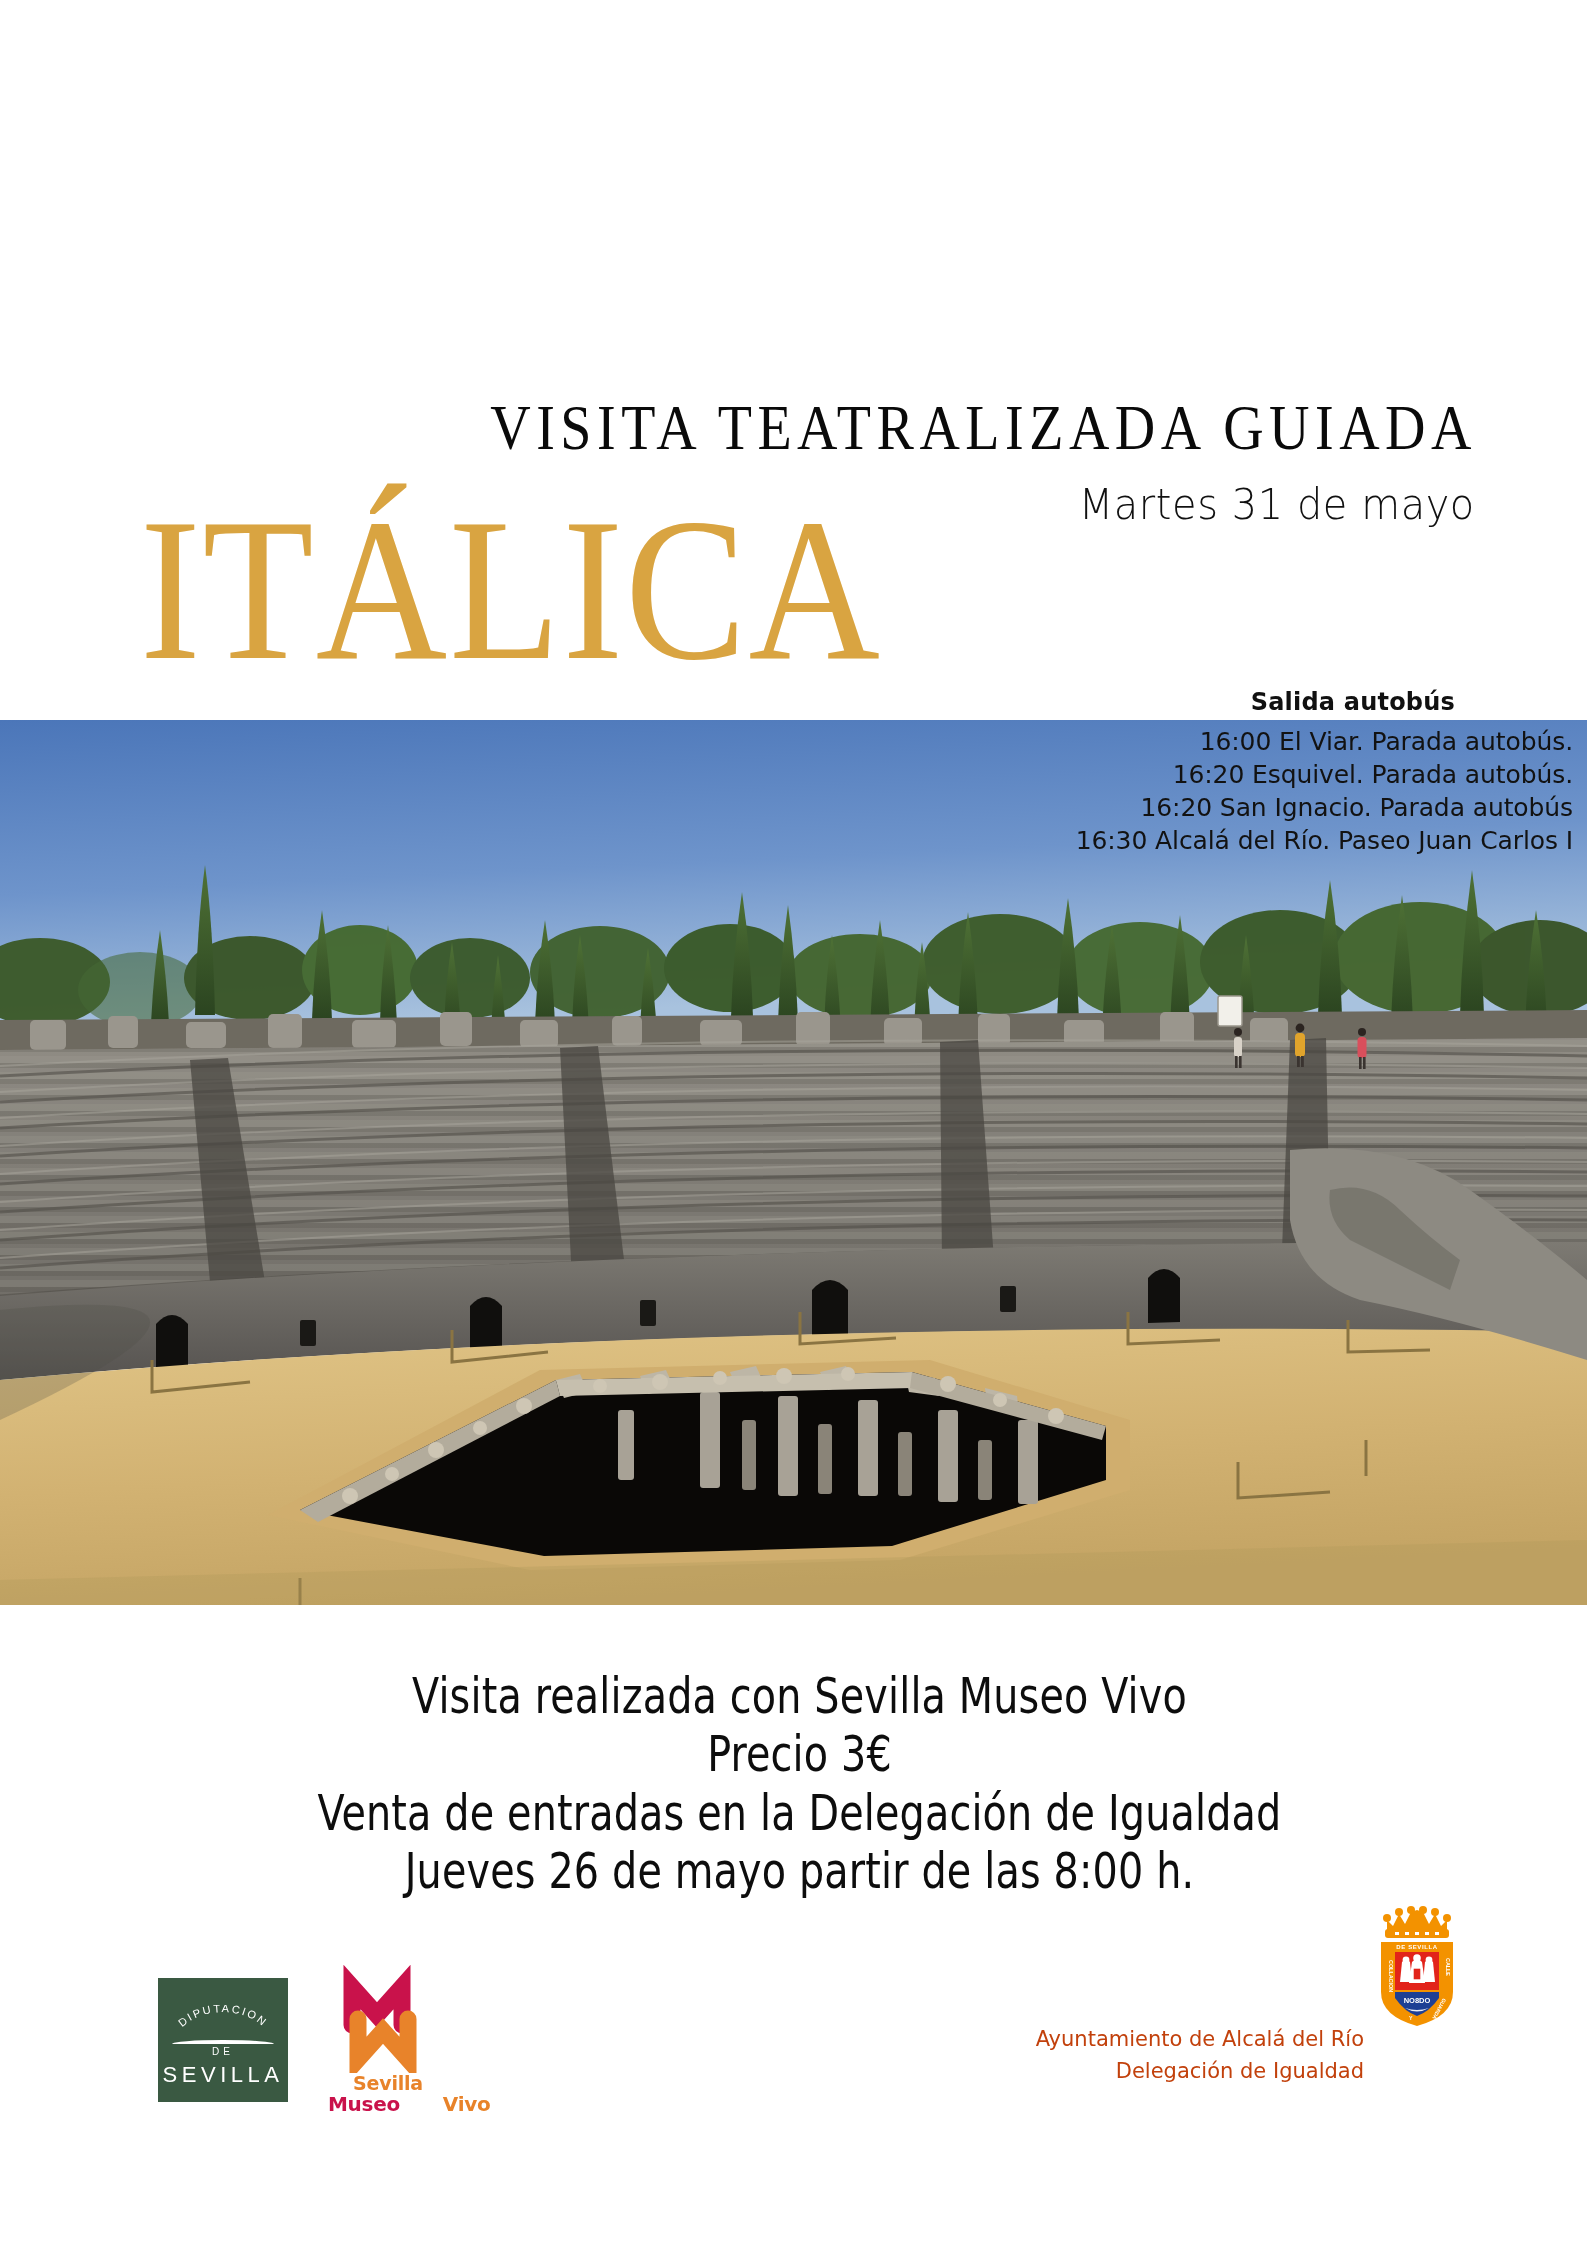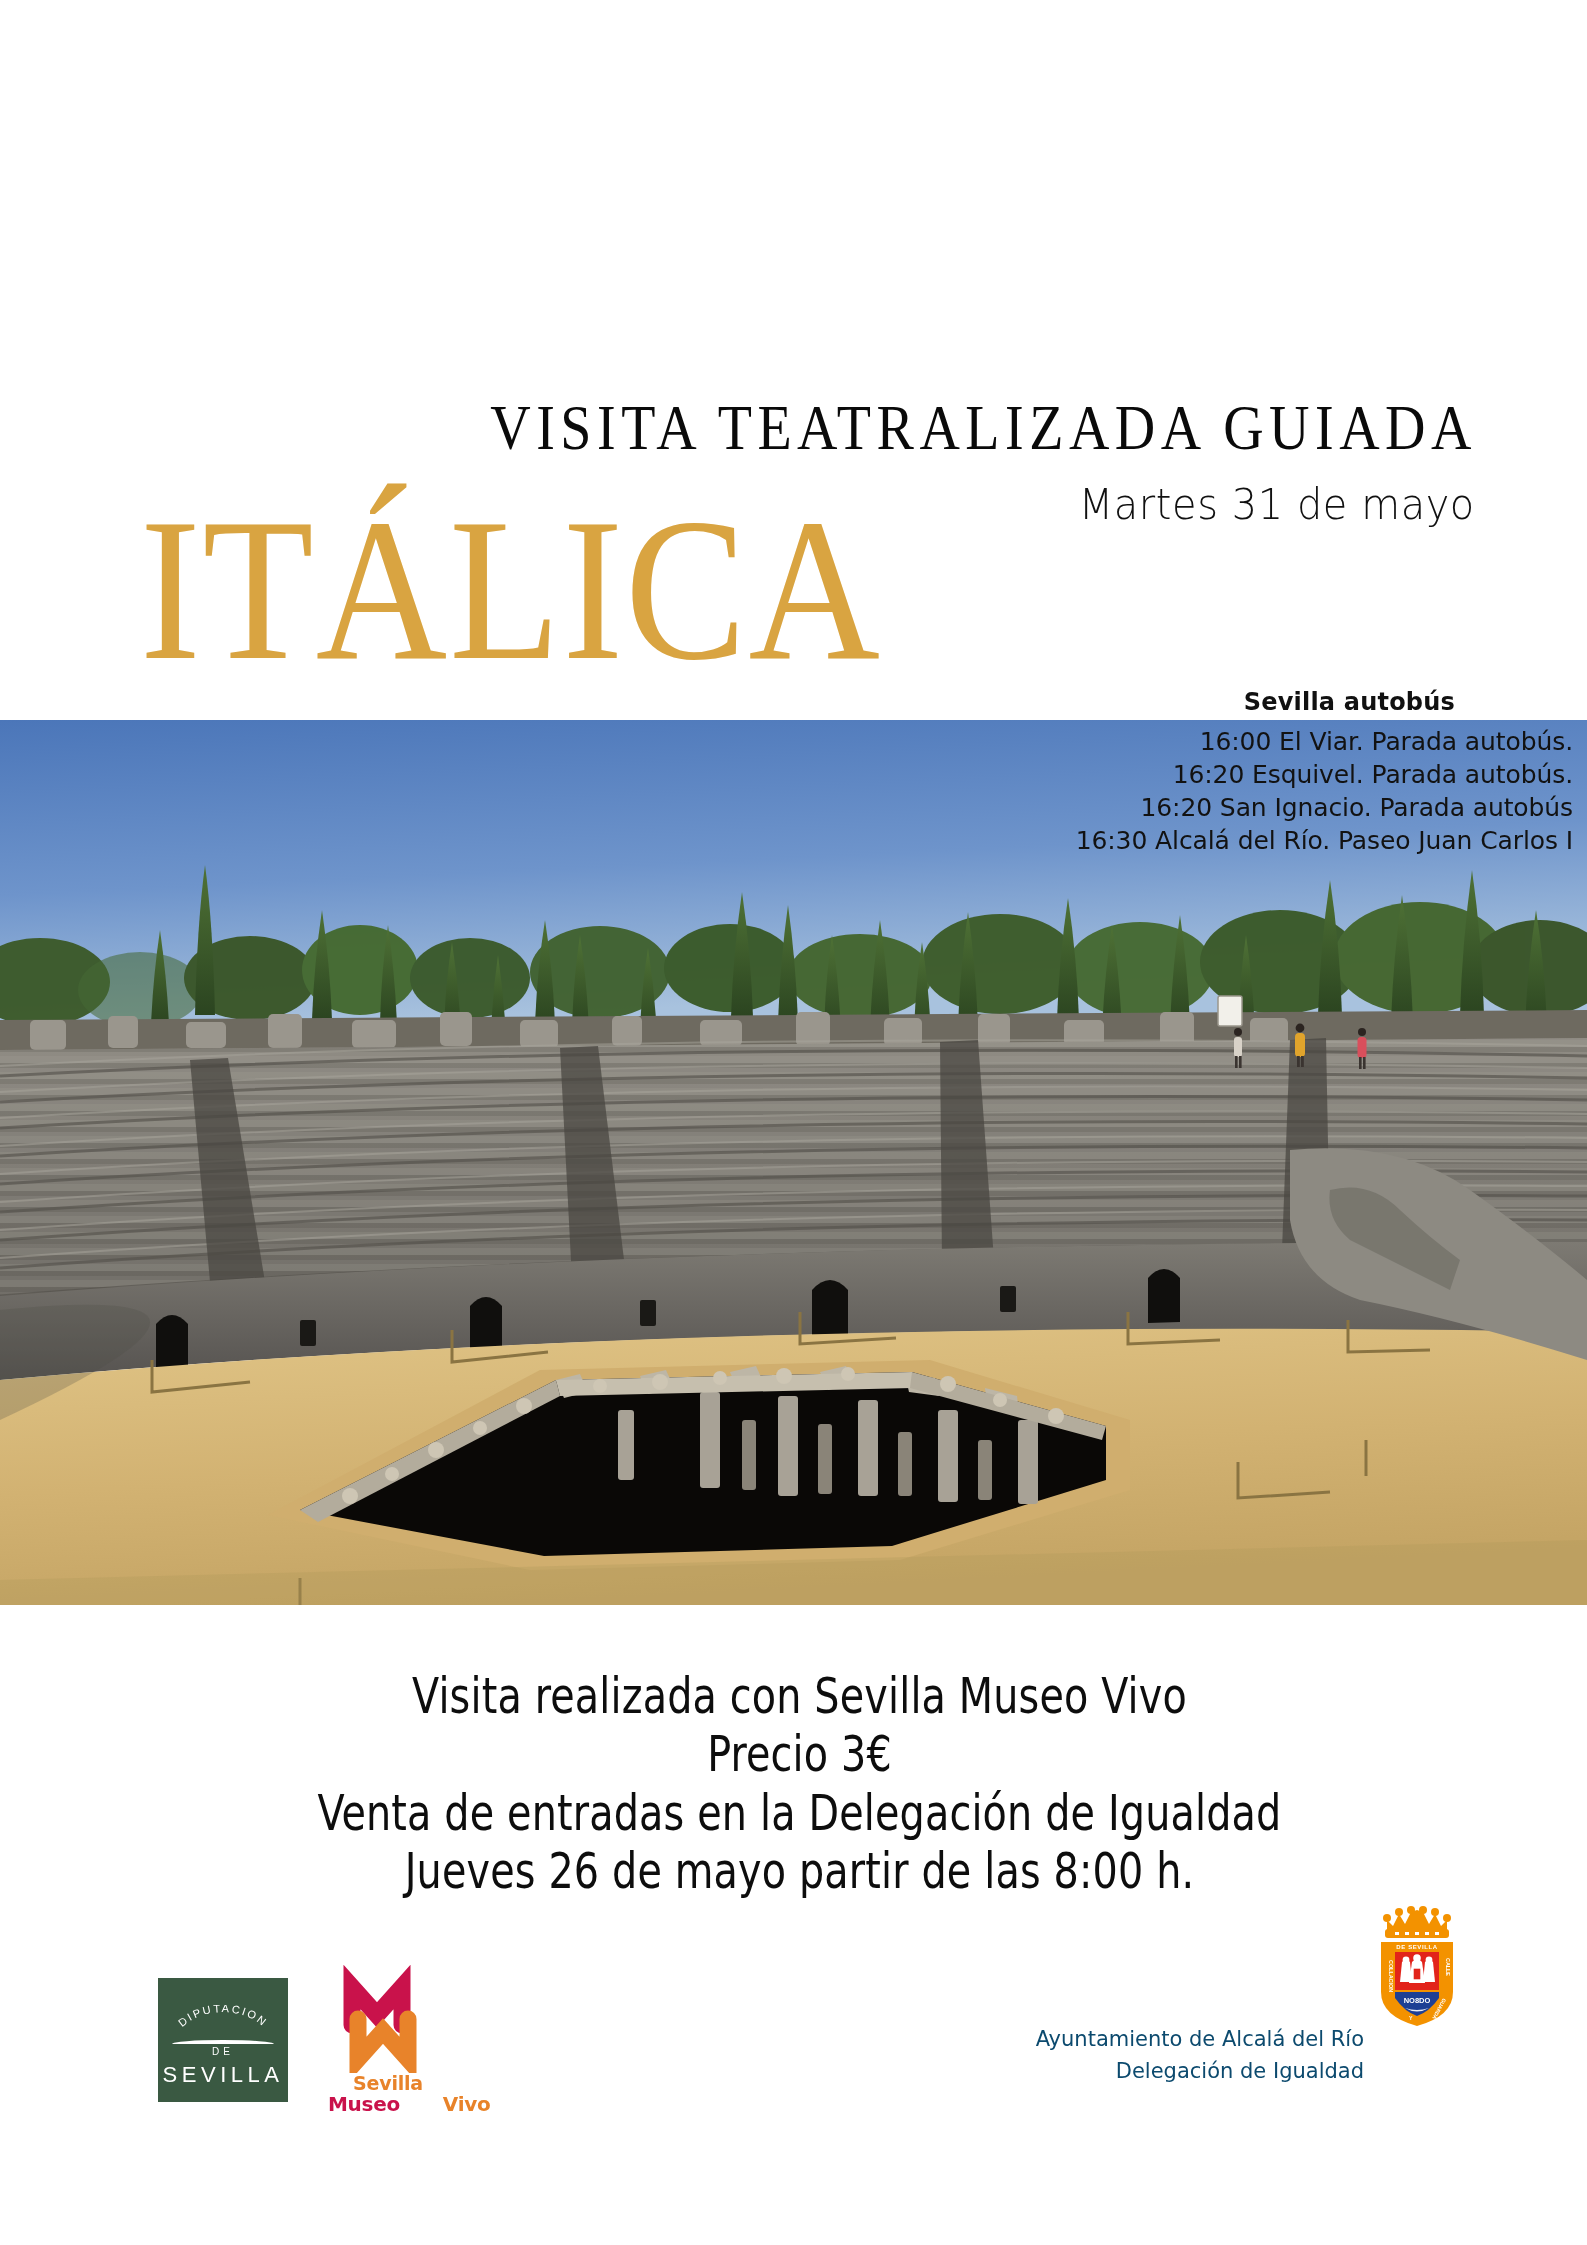--- a/index.html
+++ b/index.html
@@ -229,21 +229,21 @@
   .smv-vivo  { color: #e8832a; padding-left: 43px; }
 
   .ayto-text {
     position: absolute;
     right: 223px;
     top: 2024px;
     text-align: right;
     font-family: "DejaVu Sans", sans-serif;
     font-size: 21px;
     font-weight: 400;
-    color: #0c4a6e;
+    color: #c2410c;
     line-height: 1.5;
   }
   .logo-shield {
     position: absolute;
     right: 122px;
     top: 1900px;
     width: 96px;
     height: 128px;
     text-align: center;
   }
@@ -254,21 +254,21 @@
 
 <div class="poster">
 
 
   <div class="visita-guiada">VISITA TEATRALIZADA GUIADA</div>
   <div class="fecha">Martes 31 de mayo</div>
 
   <div class="italica">ITÁLICA</div>
 
   <div class="bus-block">
-    <div class="bus-title">Sevilla autobús</div>
+    <div class="bus-title">Salida autobús</div>
     <div class="bus-row">16:00 El Viar. Parada autobús.</div>
     <div class="bus-row">16:20 Esquivel. Parada autobús.</div>
     <div class="bus-row">16:20 San Ignacio. Parada autobús</div>
     <div class="bus-row">16:30 Alcalá del Río. Paseo Juan Carlos I</div>
   </div>
 
   <div class="photo">
     <svg viewBox="0 0 1587 885" preserveAspectRatio="none">
       <defs>
         <linearGradient id="sky" x1="0" y1="0" x2="0.25" y2="1">

